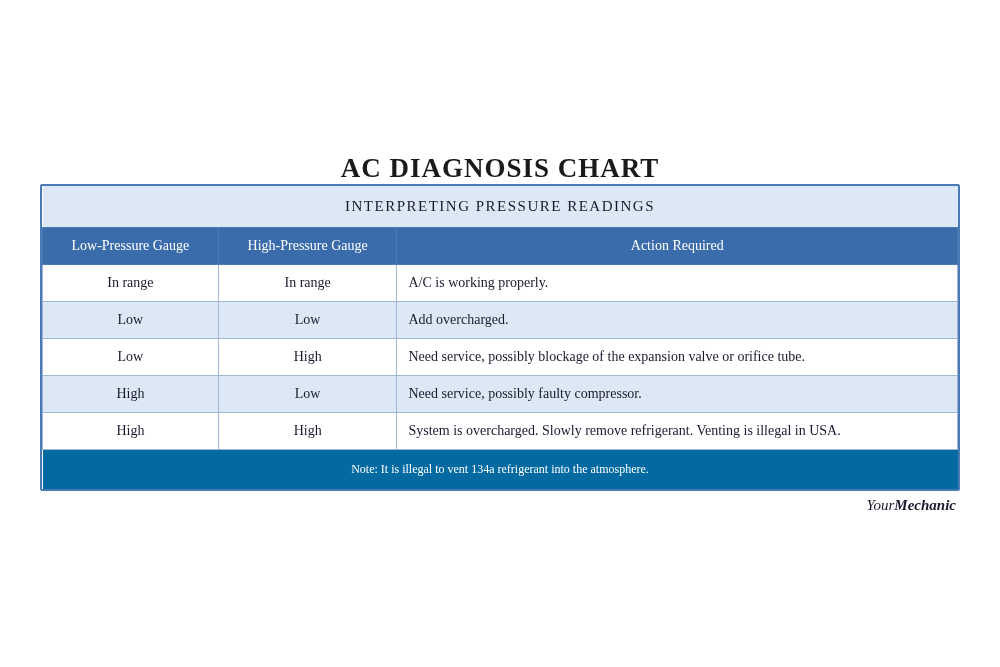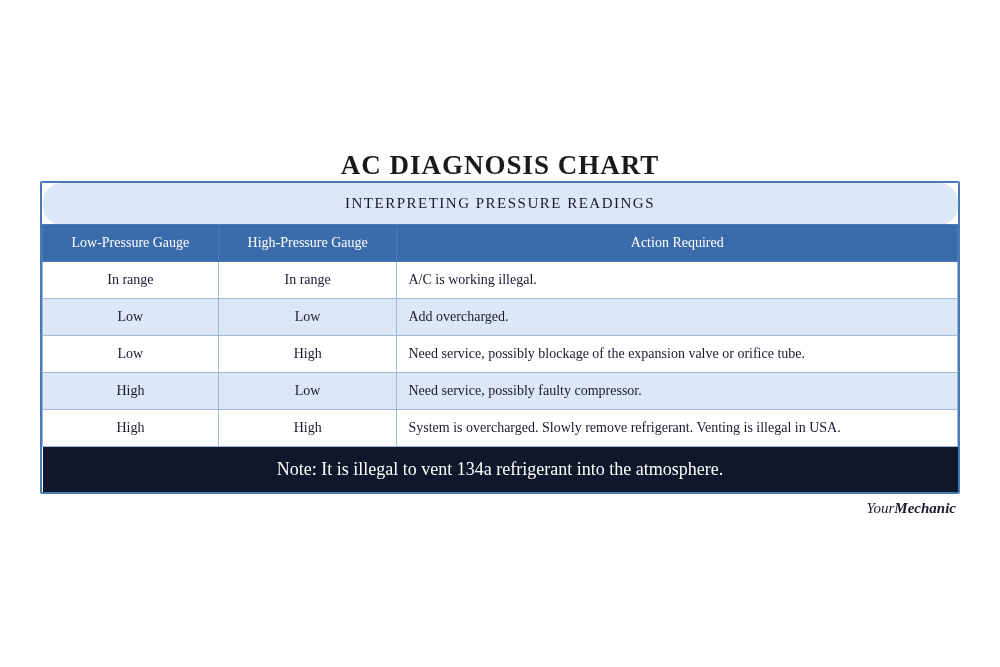--- a/index.html
+++ b/index.html
@@ -39,21 +39,20 @@
     }
 
     .header-row td {
       background-color: #dce8f5;
       text-align: center;
       font-size: 15px;
       letter-spacing: 1.5px;
       font-weight: normal;
       color: #1a1a2e;
       padding: 12px 10px;
-      border-radius: 19px;
     }
 
     .col-header-row td {
       background-color: #3a6baa;
       color: #ffffff;
       text-align: center;
       font-size: 14px;
       font-weight: normal;
       padding: 10px 12px;
       border: 1px solid #4a7ab5;
@@ -74,24 +73,24 @@
 
     .data-row:nth-child(even) td {
       background-color: #dce8f5;
     }
 
     .action-cell {
       text-align: left !important;
     }
 
     .note-row td {
-      background-color: #0f172a;
+      background-color: #0369a1;
       color: #ffffff;
       text-align: center;
-      font-size: 18px;
+      font-size: 12px;
       padding: 12px 16px;
     }
 
     .logo-row {
       display: flex;
       justify-content: flex-end;
       width: 920px;
       margin-top: 6px;
       padding-right: 4px;
     }
@@ -126,21 +125,21 @@
         <td>Low-Pressure Gauge</td>
         <td>High-Pressure Gauge</td>
         <td>Action Required</td>
       </tr>
     </thead>
     <tbody id="table-body">
 
     <tr class="data-row">
           <td>In range</td>
           <td>In range</td>
-          <td class="action-cell">A/C is working illegal.</td>
+          <td class="action-cell">A/C is working properly.</td>
         </tr>
         <tr class="data-row">
           <td>Low</td>
           <td>Low</td>
           <td class="action-cell">Add overcharged.</td>
         </tr>
         <tr class="data-row">
           <td>Low</td>
           <td>High</td>
           <td class="action-cell">Need service, possibly blockage of the expansion valve or orifice tube.</td>

